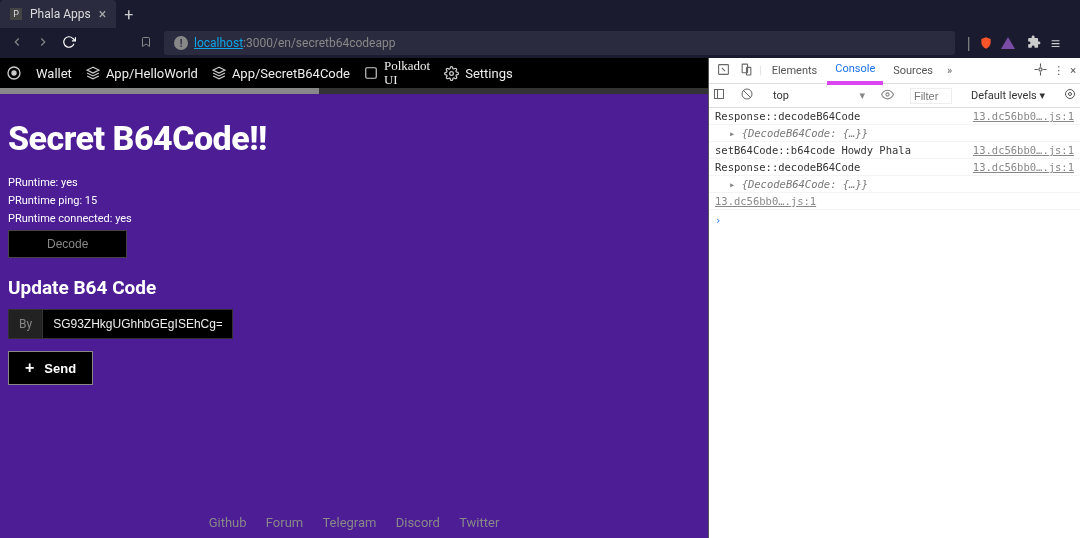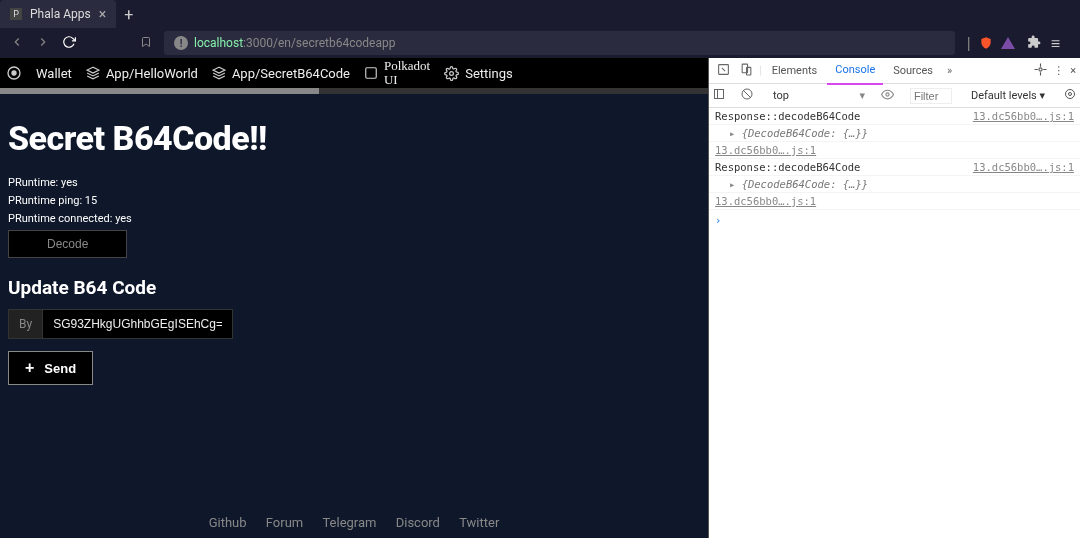--- a/index.html
+++ b/index.html
@@ -12,32 +12,32 @@
     .tab-favicon { width: 12px; height: 12px; background: #444; display: inline-flex; align-items: center; justify-content: center; font-size: 9px; }
     .tab-close { color: #aaa; font-size: 14px; cursor: pointer; }
     .new-tab { color: #ccc; font-size: 16px; padding: 0 8px; cursor: pointer; }
     
     .nav-bar { display: flex; align-items: center; height: 30px; padding: 0 10px; gap: 12px; background: #1a1b2e; }
     .nav-btn { color: #888; cursor: pointer; }
     .nav-btn.active { color: #fff; }
     .bookmark-icon { color: #888; }
     .address-bar { flex: 1; display: flex; align-items: center; background: #2a2b3e; height: 24px; padding: 0 10px; border-radius: 3px; font-size: 12px; color: #ccc; }
     .addr-info-icon { width: 14px; height: 14px; background: #888; border-radius: 50%; display: inline-flex; align-items: center; justify-content: center; color: #2a2b3e; font-size: 10px; font-weight: bold; margin-right: 6px; }
-    .addr-host { color: #86efac; }
+    .addr-host { color: #0ea5e9; text-decoration: underline; }
     .addr-path { color: #888; }
     .ext-icons { display: flex; align-items: center; gap: 8px; }
     .brave-icon { width: 14px; height: 14px; }
     .triangle-icon { width: 0; height: 0; border-left: 7px solid transparent; border-right: 7px solid transparent; border-bottom: 12px solid #7b4ba8; }
     .ext-area { display: flex; align-items: center; gap: 10px; padding-right: 10px; color: #ccc; }
     .puzzle-icon { font-size: 14px; }
     .menu-lines { font-size: 16px; }
     
     
     .main-layout { display: flex; height: calc(538px - 58px); }
-    .app-area { flex: 0 0 708px; background: #0f172a; display: flex; flex-direction: column; }
+    .app-area { flex: 0 0 708px; background: #4c1d95; display: flex; flex-direction: column; }
     .devtools { flex: 1; background: #fff; color: #333; border-left: 1px solid #555; display: flex; flex-direction: column; font-size: 11px; }
     
     
     .app-topbar { display: flex; align-items: center; height: 30px; background: #000; padding: 0 6px; gap: 14px; font-size: 13px; }
     .topbar-item { display: flex; align-items: center; gap: 6px; color: #eee; cursor: pointer; }
     .multiline-text { display: flex; flex-direction: column; line-height: 1.1; font-family: Liberation Serif, serif; }
     .gear-icon, .record-icon, .box-icon { display: inline-flex; }
     .scrollbar-thin { height: 6px; background: #333; }
     .scrollbar-thumb { width: 45%; height: 6px; background: #888; }
     
@@ -55,21 +55,21 @@
     .send-plus { font-size: 16px; font-weight: bold; }
     
     
     .footer-links { text-align: center; padding: 8px 0; font-size: 13px; color: #888; }
     .footer-links span { margin: 0 8px; cursor: pointer; }
     
     
     .dt-tabs { display: flex; align-items: center; height: 26px; border-bottom: 1px solid #ddd; padding: 0 4px; gap: 2px; font-size: 11px; }
     .dt-tabs .dt-icon { color: #666; padding: 0 4px; cursor: pointer; }
     .dt-tab { padding: 0 8px; height: 28px; display: flex; align-items: center; color: #555; cursor: pointer; }
-    .dt-tab.active { color: #1a73e8; border-bottom: 2px solid #d946ef; }
+    .dt-tab.active { color: #1a73e8; border-bottom: 4px solid #d946ef; }
     .dt-tabs-right { margin-left: auto; display: flex; align-items: center; gap: 6px; color: #555; }
     
     .dt-filter-bar { display: flex; align-items: center; height: 24px; border-bottom: 1px solid #ddd; padding: 0 4px; font-size: 11px; gap: 16px; }
     .dt-filter-select { border: none; font-size: 11px; color: #333; padding: 0 4px; flex: 0 0 auto; }
     .dt-filter-dropdown { flex: 1; display: flex; align-items: center; justify-content: flex-end; color: #888; }
     .dt-eye { color: #888; }
     .dt-filter-input { width: 42px; border: 1px solid #eee; font-size: 11px; padding: 1px 3px; color: #999; }
     .dt-levels { color: #333; padding: 0 3px; }
     .dt-gear { color: #555; }
     
@@ -280,20 +280,21 @@
 
     <div class="dt-console">
       <div class="dt-row">
         <span class="dt-msg">Response::decodeB64Code</span>
         <span class="dt-src">13.dc56bb0….js:1</span>
       </div>
       <div class="dt-row">
         <span class="dt-sub">{DecodeB64Code: {…}}</span>
       </div>
       <div class="dt-row">
+        <span class="dt-msg">setB64Code::b64code Howdy Phala</span>
         <span class="dt-src">13.dc56bb0….js:1</span>
       </div>
       <div class="dt-row">
         <span class="dt-msg">Response::decodeB64Code</span>
         <span class="dt-src">13.dc56bb0….js:1</span>
       </div>
       <div class="dt-row">
         <span class="dt-sub">{DecodeB64Code: {…}}</span>
       </div>
       <div class="dt-row">

